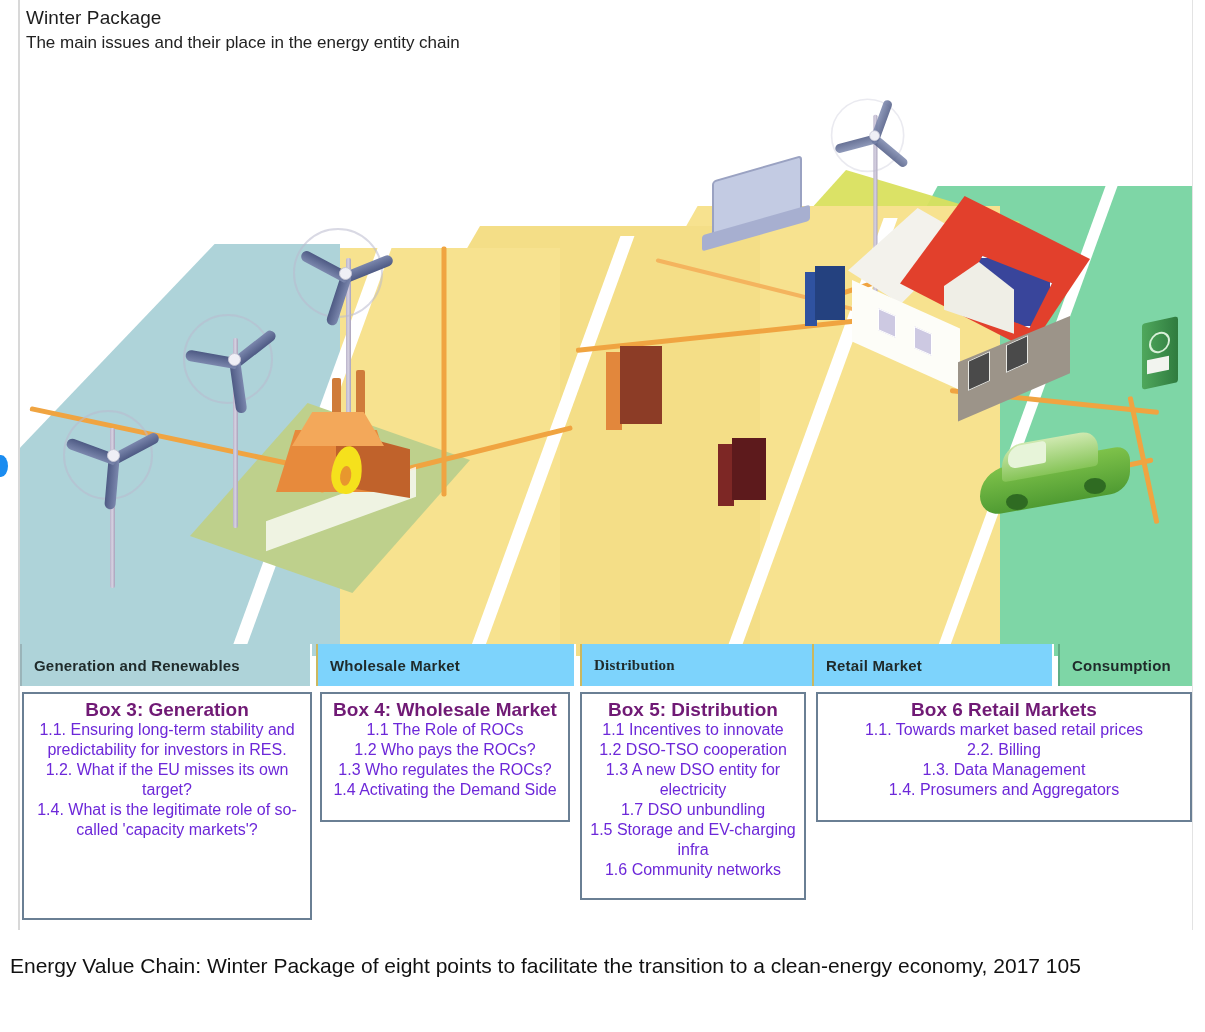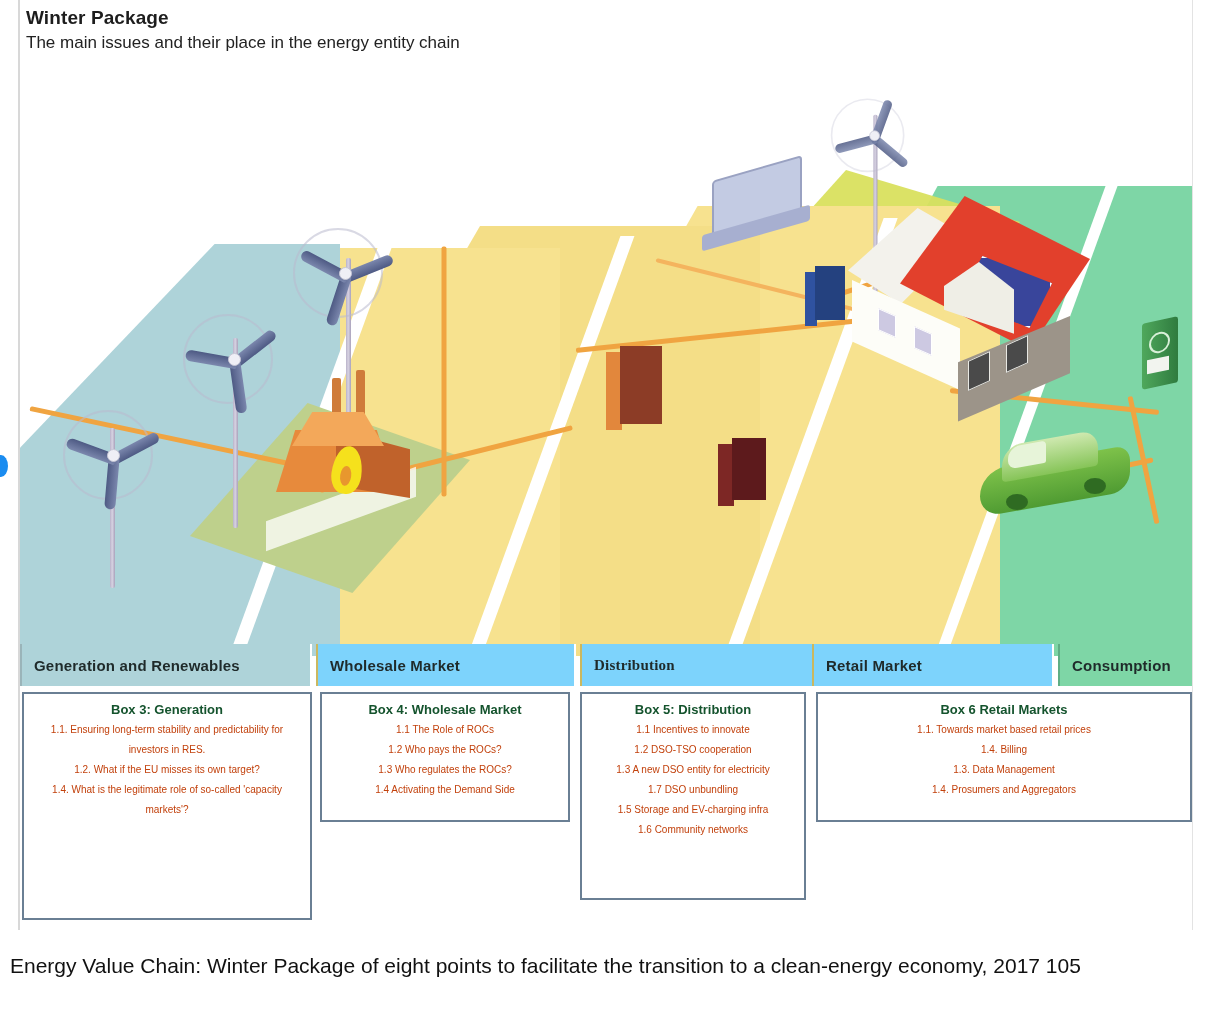--- a/index.html
+++ b/index.html
@@ -27,21 +27,21 @@
   
   #figure{
     position:absolute;left:20px;top:0;width:1172px;height:930px;
     border-right:1px solid #e3e3e3;
     background:#fff;
     overflow:hidden;
   }
 
   
   .heading{position:absolute;left:6px;top:6px;width:760px;}
-  .heading .t1{font-size:19px;font-weight:bold;color:#1d1d1d;letter-spacing:.1px;line-height:24px;}
+  .heading .t1{font-size:19px;font-weight:normal;color:#1d1d1d;letter-spacing:.1px;line-height:24px;}
   .heading .t2{font-size:17px;color:#222;line-height:23px;margin-top:1px;}
 
   
   .stage{
     position:absolute;left:0;top:58px;width:1172px;height:628px;
     overflow:hidden;
   }
 
   
   .plane{position:absolute;transform-origin:0 0;}
@@ -217,24 +217,24 @@
   
   .boxes{position:absolute;left:0;top:692px;width:1172px;height:230px;}
   .box{
     position:absolute;top:0;background:#ffffff;
     border:2px solid #6a7f94;
     box-sizing:border-box;
     padding:6px 6px 10px 6px;
     text-align:center;
   }
   .box .bt{
-    font-size:13px;font-weight:bold;color:#14532d;line-height:19px;margin-bottom:1px;
+    font-size:19px;font-weight:bold;color:#701a75;line-height:19px;margin-bottom:1px;
   }
   .box .bi{
-    font-size:10px;color:#c2410c;line-height:20px;
+    font-size:16px;color:#6d28d9;line-height:20px;
   }
 
   
   .caption{
     position:absolute;left:10px;top:948px;width:1160px;
     font-size:21px;line-height:36px;color:#111;
   }
 </style>
 </head>
 <body>
@@ -425,21 +425,21 @@
         <div class="bi">1.2 DSO-TSO cooperation</div>
         <div class="bi">1.3 A new DSO entity for electricity</div>
         <div class="bi">1.7 DSO unbundling</div>
         <div class="bi">1.5 Storage and EV-charging infra</div>
         <div class="bi">1.6 Community networks</div>
       </div>
 
       <div class="box" style="left:796px;width:376px;height:130px;">
         <div class="bt">Box 6 Retail Markets</div>
         <div class="bi">1.1. Towards market based retail prices</div>
-        <div class="bi">1.4. Billing</div>
+        <div class="bi">2.2. Billing</div>
         <div class="bi">1.3. Data Management</div>
         <div class="bi">1.4. Prosumers and Aggregators</div>
       </div>
 
     </div>
 
   </div>
 
   <div class="caption">Energy Value Chain: Winter Package of eight points to facilitate the transition to a clean-energy economy, 2017 105</div>
 

